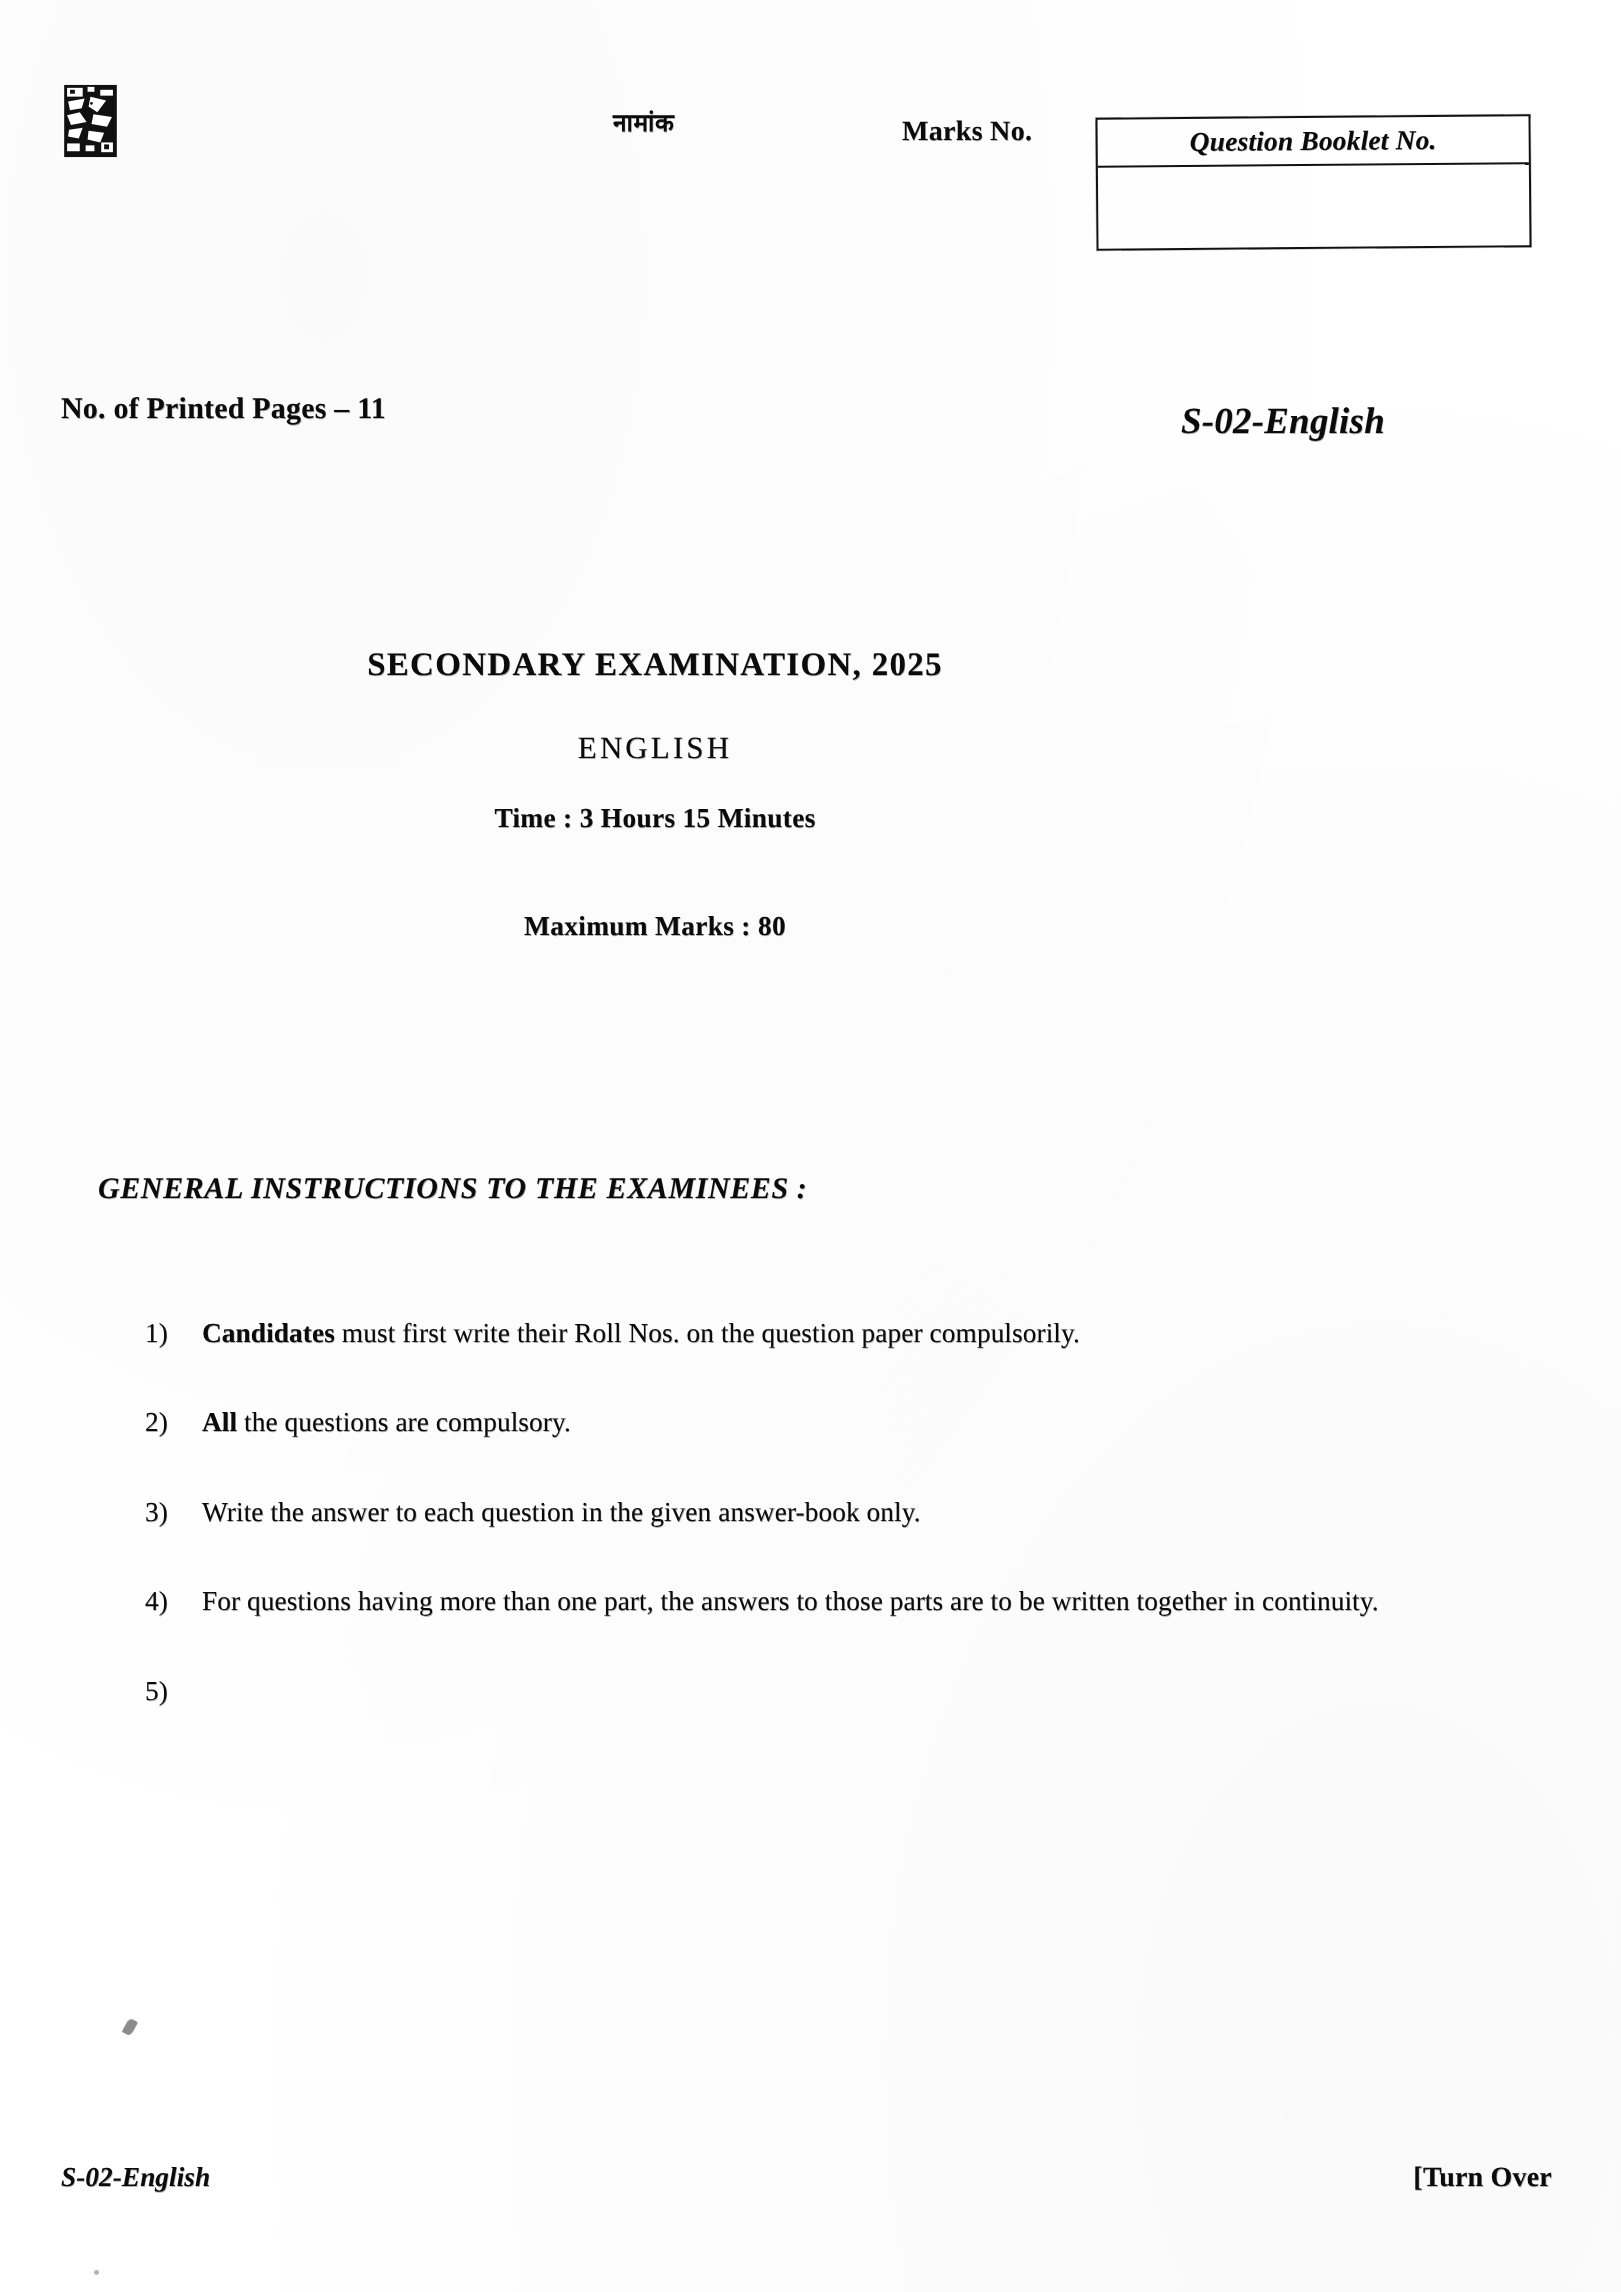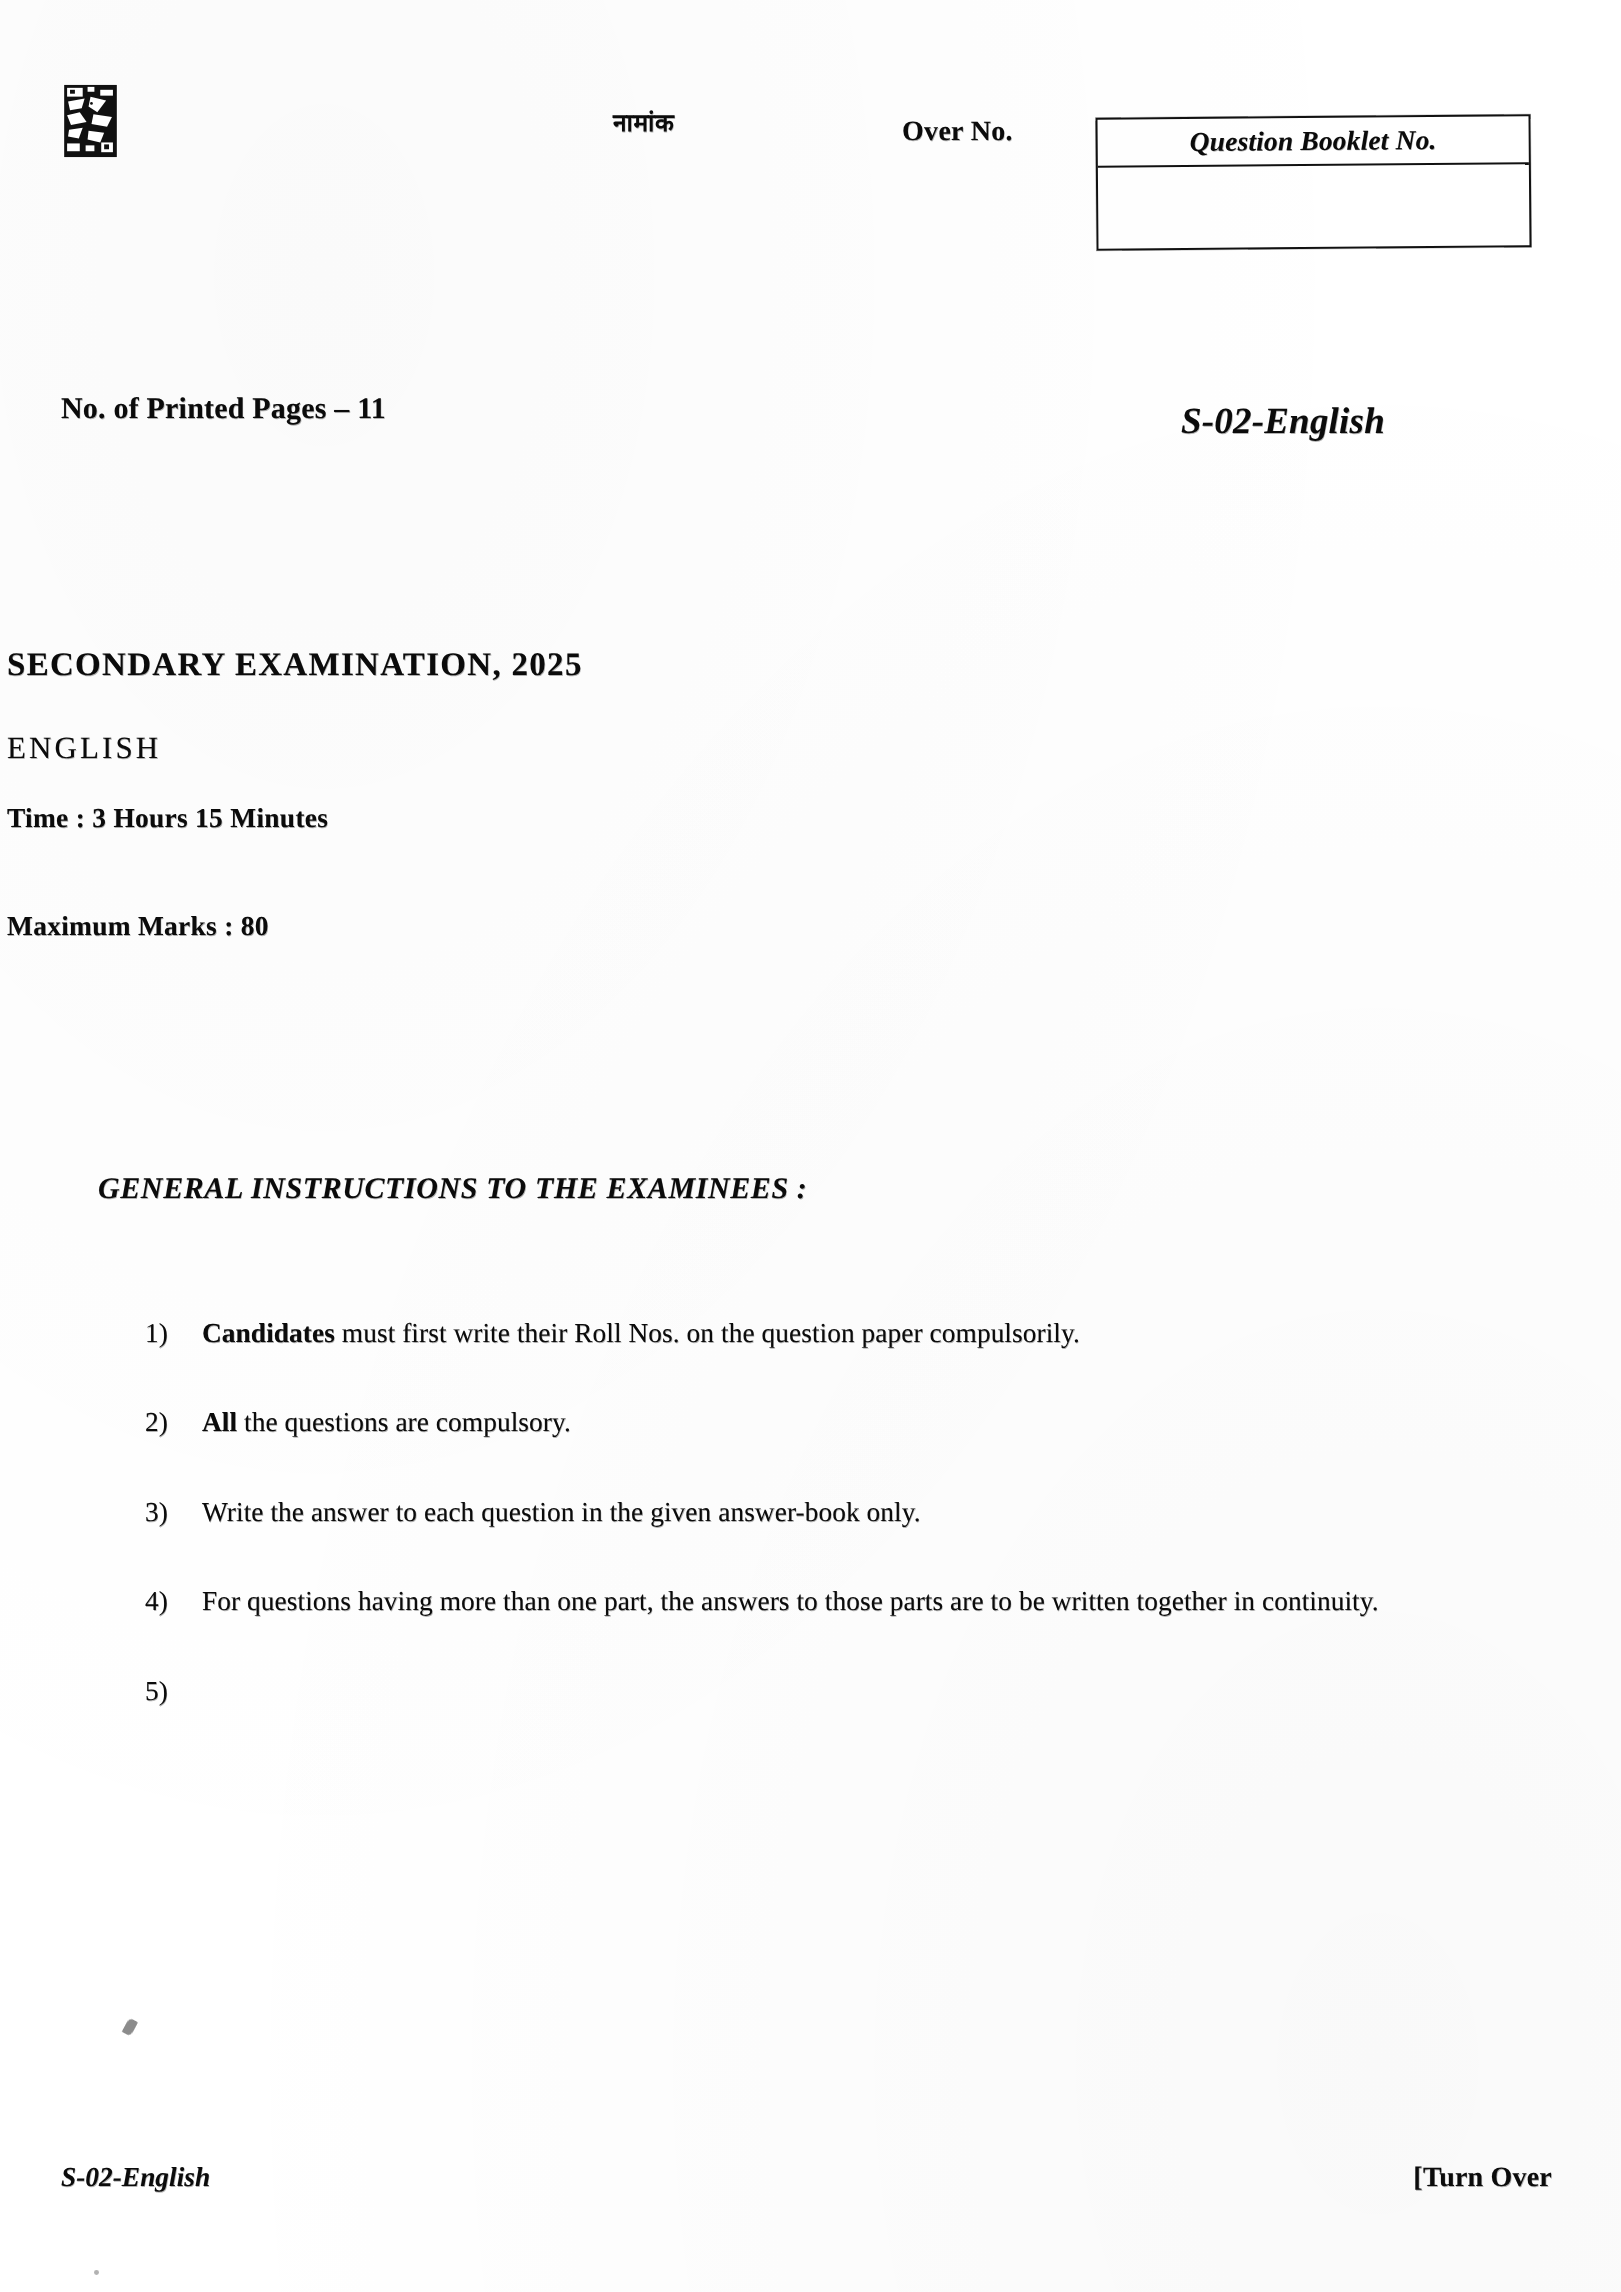--- a/index.html
+++ b/index.html
@@ -94,21 +94,21 @@
     font-size: 37px;
     font-weight: 700;
     font-style: italic;
     letter-spacing: 0.2px;
   }
 
   
   #title-block {
     left: 0; top: 647px;
     width: 1310px;
-    padding-left: 7px;
+    text-align: center;
   }
   #exam-title {
     font-size: 33px;
     font-weight: 700;
     letter-spacing: 1.3px;
     margin-bottom: 46px;
   }
   #exam-subject {
     font-size: 31px;
     font-weight: 400;
@@ -219,21 +219,21 @@
       <g fill="#111111">
         <rect x="9" y="8" width="5" height="4"></rect>
         <rect x="44" y="64" width="5" height="5"></rect>
         <circle cx="31" cy="22" r="1.4"></circle>
       </g>
     </svg>
   </div>
 
   <div class="abs ink" id="namank">नामांक</div>
 
-  <div class="abs ink" id="roll-no-label">Over No.</div>
+  <div class="abs ink" id="roll-no-label">Marks No.</div>
 
   <div class="abs" id="booklet-box">
     <div class="ink" id="booklet-box-header">Question Booklet No.</div>
     <div id="booklet-box-field"></div>
   </div>
 
   <div class="abs" id="counts">
     <div class="count-line ink">No. of Printed Pages – 11</div>
   </div>
 

